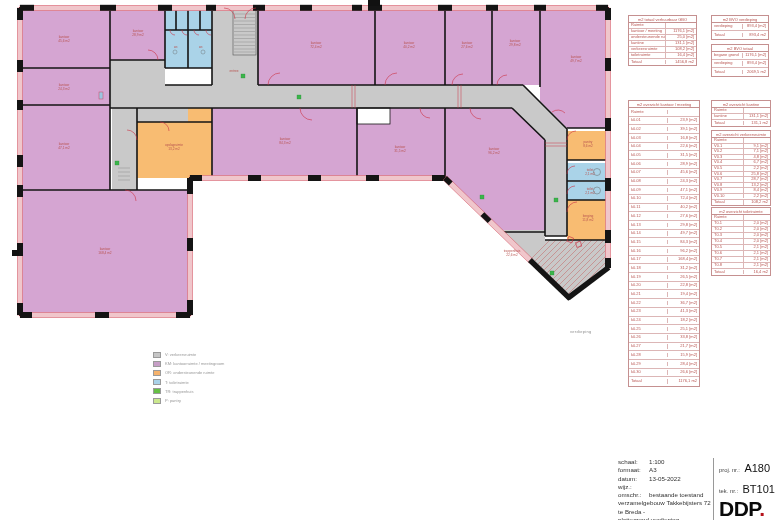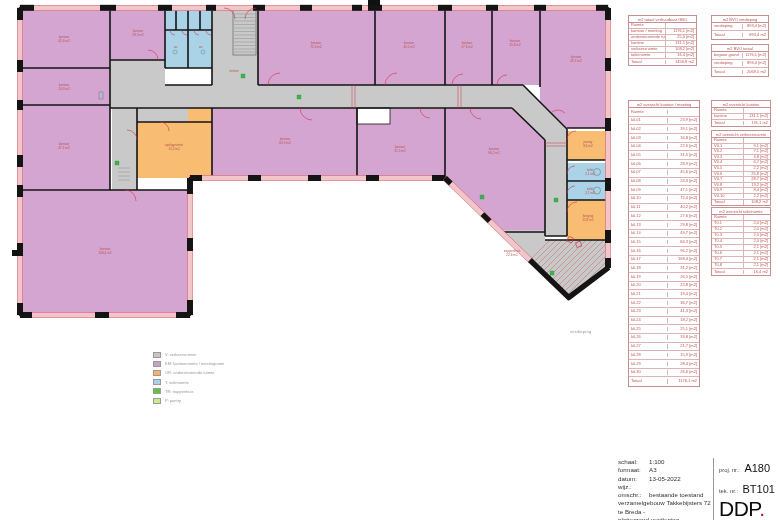--- a/index.html
+++ b/index.html
@@ -33,21 +33,21 @@
   .floor-note{position:absolute;left:570px;top:329px;font-size:4px;color:#8d8d8d;letter-spacing:0.3px}
   
   .titleblock{position:absolute;left:618px;top:458px;width:162px;height:62px;display:flex}
   .tb-left{width:93px;font-size:6.2px;color:#333;line-height:8.3px;white-space:nowrap}
   .tb-lab{display:inline-block;width:31px}
   .tb-div{border-left:1px solid #999;height:70px;margin:0 2px}
   .tb-right{padding-left:3px}
   .tb-proj{margin-bottom:2.5px;white-space:nowrap}
   .tb-small{font-size:5.8px;color:#444}
   .tb-big{font-size:11px;color:#111}
-  .ddp{font-size:21px;font-weight:400;color:#0a0a0a;line-height:19px;letter-spacing:-0.5px}
+  .ddp{font-size:21px;font-weight:700;color:#0a0a0a;line-height:19px;letter-spacing:-0.5px}
   .ddp .dot{color:#b5121b}
   .ddp-sub{font-size:8px;font-weight:800;color:#0a0a0a}
   #room-labels text{font-size:3.2px;fill:#b85450;text-anchor:middle;font-family:"Liberation Sans",sans-serif}
 </style>
 </head>
 <body>
 
 <div class="canvas">
 
   <svg width="620" height="345" viewBox="0 0 620 345">

